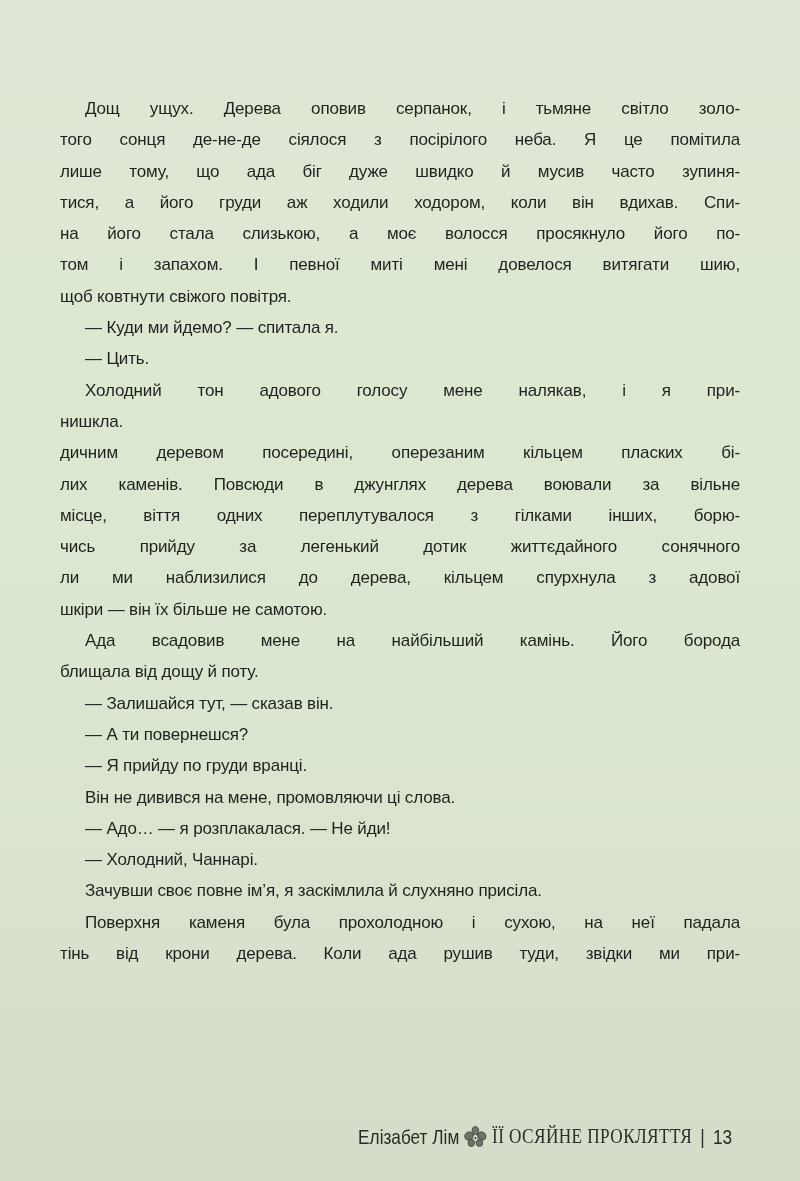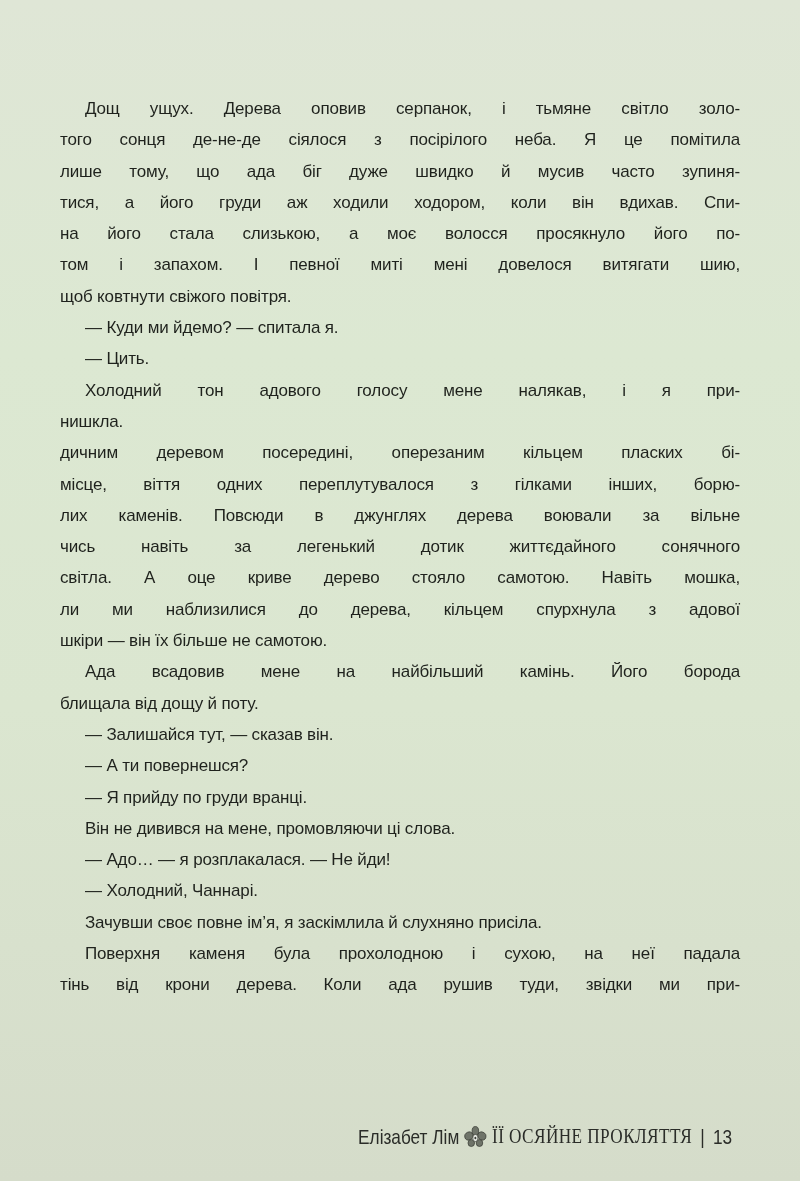--- a/index.html
+++ b/index.html
@@ -72,24 +72,23 @@
     <span class="line">лише тому, що ада біг дуже швидко й мусив часто зупиня-</span>
     <span class="line">тися, а його груди аж ходили ходором, коли він вдихав. Спи-</span>
     <span class="line">на його стала слизькою, а моє волосся просякнуло його по-</span>
     <span class="line">том і запахом. І певної миті мені довелося витягати шию,</span>
     <span class="line last">щоб ковтнути свіжого повітря.</span>
     <span class="line indent last">— Куди ми йдемо? — спитала я.</span>
     <span class="line indent last">— Цить.</span>
     <span class="line indent">Холодний тон адового голосу мене налякав, і я при-</span>
     <span class="line last">нишкла.</span>
     <span class="line">дичним деревом посередині, оперезаним кільцем пласких бі-</span>
+    <span class="line">лих каменів. Повсюди в джунглях дерева воювали за вільне</span>
     <span class="line">місце, віття одних переплутувалося з гілками інших, борю-</span>
-    <span class="line">лих каменів. Повсюди в джунглях дерева воювали за вільне</span>
-    <span class="line">чись навіть за легенький дотик життєдайного сонячного</span>
-    <span class="line">світла. А оце криве дерево стояло самотою. Навіть мошка,</span>
+    <span class="line">чись прийду за легенький дотик життєдайного сонячного</span>
     <span class="line">ли ми наблизилися до дерева, кільцем спурхнула з адової</span>
     <span class="line last">шкіри — він їх більше не самотою.</span>
     <span class="line indent">Ада всадовив мене на найбільший камінь. Його борода</span>
     <span class="line last">блищала від дощу й поту.</span>
     <span class="line indent last">— Залишайся тут, — сказав він.</span>
     <span class="line indent last">— А ти повернешся?</span>
     <span class="line indent last">— Я прийду по груди вранці.</span>
     <span class="line indent last">Він не дивився на мене, промовляючи ці слова.</span>
     <span class="line indent last">— Адо… — я розплакалася. — Не йди!</span>
     <span class="line indent last">— Холодний, Чаннарі.</span>

